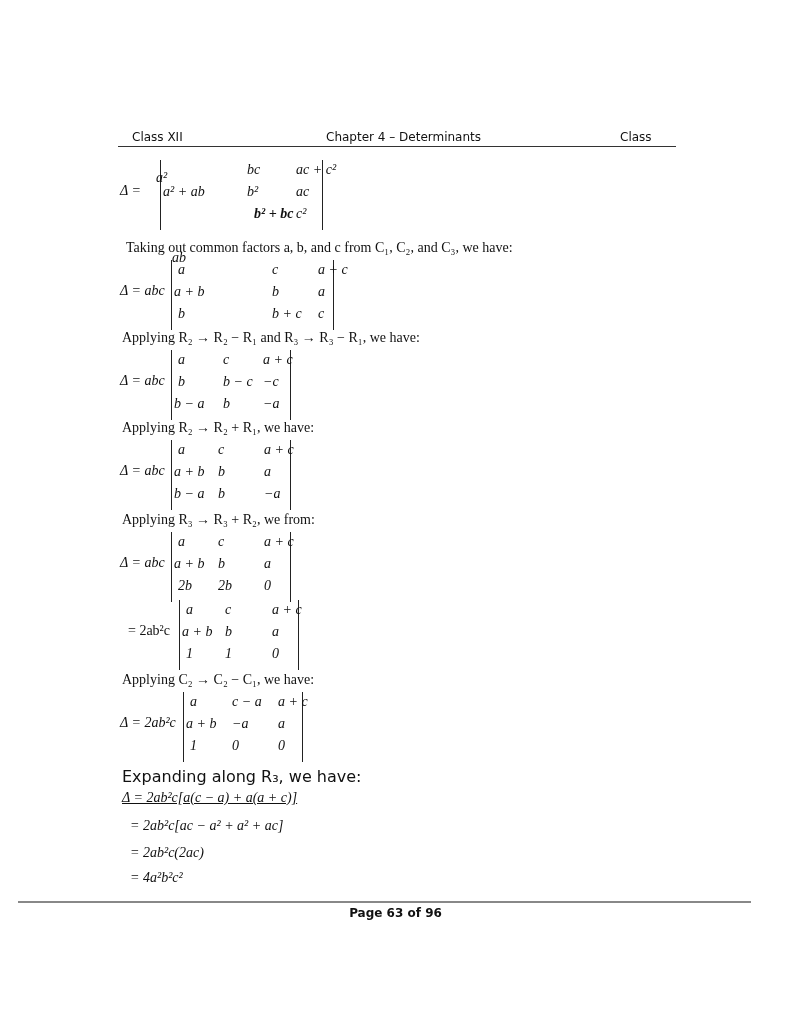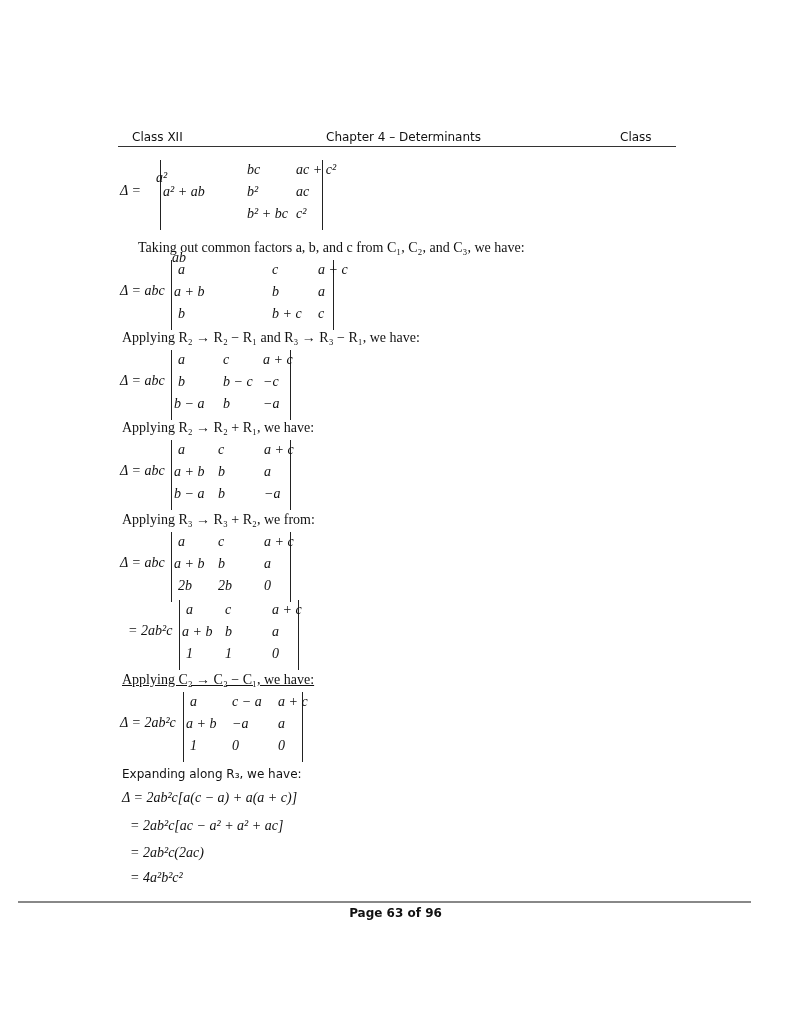--- a/index.html
+++ b/index.html
@@ -6,21 +6,21 @@
   body { width:791px; height:1024px; position:relative; overflow:hidden; color:#111; }
   .hdr { position:absolute; top:130px; left:118px; width:558px; height:16px; font-family:"DejaVu Sans", sans-serif; font-size:12px; }
   .hdr span { position:absolute; top:0; }
   .hdr-line { position:absolute; top:146px; left:118px; width:558px; height:0; border-top:1px solid #333; }
   .i { font-style:italic; }
   .det { position:absolute; }
   .det .bar { position:absolute; top:0; bottom:0; width:0; border-left:1px solid #222; }
   .det .cell { position:absolute; font-family:"Liberation Serif", serif; font-style:italic; font-size:14px; white-space:nowrap; }
   .eqlhs { position:absolute; font-family:"Liberation Serif", serif; font-size:14px; white-space:nowrap; }
   .txt { position:absolute; font-family:"Liberation Serif", serif; font-size:14px; white-space:nowrap; }
-  .sans { font-family:"DejaVu Sans", sans-serif; font-size:12px; }
+  .sans { font-family:"DejaVu Sans", sans-serif; font-size:16px; }
   .footline { position:absolute; top:901px; left:18px; width:733px; border-top:2px solid #888; }
   .foot { position:absolute; top:906px; left:0; width:791px; text-align:center; font-family:"DejaVu Sans", sans-serif; font-weight:bold; font-size:12px; }
 </style>
 </head>
 <body>
 
 <div class="hdr">
   <span style="left:14px">Class XII</span>
   <span style="left:208px">Chapter 4 – Determinants</span>
   <span style="left:502px">Class</span>
@@ -32,24 +32,24 @@
     <div class="det" style="left: 0px; top: 160px; width: 791px; height: 70px;">
       <div class="bar" style="left: 160px;"></div>
       <div class="bar" style="left: 322px;"></div>
       <div class="cell" style="left: 156px; top: 2px; margin-top: 8px;">a²</div>
       <div class="cell" style="left: 247px; top: 2px;">bc</div>
       <div class="cell" style="left: 296px; top: 2px;">ac + c²</div>
       <div class="cell" style="left: 163px; top: 24px;">a² + ab</div>
       <div class="cell" style="left: 247px; top: 24px;">b²</div>
       <div class="cell" style="left: 296px; top: 24px; text-align: center;">ac</div>
       <div class="cell" style="left: 172px; top: 46px; margin-top: 44px;">ab</div>
-      <div class="cell" style="left: 247px; top: 46px;">b² + bc</div>
+      <div class="cell" style="left: 254px; top: 46px; font-weight: bold;">b² + bc</div>
       <div class="cell" style="left: 296px; top: 46px;">c²</div>
     </div>
-    <div class="txt" style="left: 138px; top: 240px;">Taking out common factors a, b, and c from C₁, C₂, and C₃, we have:</div>
+    <div class="txt" style="left: 126px; top: 240px;">Taking out common factors a, b, and c from C₁, C₂, and C₃, we have:</div>
     <div class="eqlhs" style="left: 120px; top: 283px; font-style: italic;">Δ = abc</div>
     <div class="det" style="left: 0px; top: 260px; width: 791px; height: 70px;">
       <div class="bar" style="left: 171px;"></div>
       <div class="bar" style="left: 333px;"></div>
       <div class="cell" style="left: 178px; top: 2px;">a</div>
       <div class="cell" style="left: 272px; top: 2px;">c</div>
       <div class="cell" style="left: 318px; top: 2px;">a + c</div>
       <div class="cell" style="left: 174px; top: 24px;">a + b</div>
       <div class="cell" style="left: 272px; top: 24px;">b</div>
       <div class="cell" style="left: 318px; top: 24px;">a</div>
@@ -95,50 +95,50 @@
       <div class="cell" style="left: 178px; top: 2px;">a</div>
       <div class="cell" style="left: 218px; top: 2px;">c</div>
       <div class="cell" style="left: 264px; top: 2px;">a + c</div>
       <div class="cell" style="left: 174px; top: 24px;">a + b</div>
       <div class="cell" style="left: 218px; top: 24px;">b</div>
       <div class="cell" style="left: 264px; top: 24px;">a</div>
       <div class="cell" style="left: 178px; top: 46px;">2b</div>
       <div class="cell" style="left: 218px; top: 46px;">2b</div>
       <div class="cell" style="left: 264px; top: 46px;">0</div>
     </div>
-    <div class="eqlhs" style="left: 128px; top: 623px; font-style: italic;">= 2ab²c</div>
+    <div class="eqlhs" style="left: 128px; top: 623px; ">= 2ab²c</div>
     <div class="det" style="left: 0px; top: 600px; width: 791px; height: 70px;">
       <div class="bar" style="left: 179px;"></div>
       <div class="bar" style="left: 298px;"></div>
       <div class="cell" style="left: 186px; top: 2px;">a</div>
       <div class="cell" style="left: 225px; top: 2px;">c</div>
       <div class="cell" style="left: 272px; top: 2px;">a + c</div>
       <div class="cell" style="left: 182px; top: 24px;">a + b</div>
       <div class="cell" style="left: 225px; top: 24px;">b</div>
       <div class="cell" style="left: 272px; top: 24px;">a</div>
       <div class="cell" style="left: 186px; top: 46px;">1</div>
       <div class="cell" style="left: 225px; top: 46px;">1</div>
       <div class="cell" style="left: 272px; top: 46px;">0</div>
     </div>
-    <div class="txt" style="left: 122px; top: 672px; text-decoration: underline;">Applying C₂ → C₂ − C₁, we have:</div>
+    <div class="txt" style="left: 122px; top: 672px;">Applying C₂ → C₂ − C₁, we have:</div>
     <div class="eqlhs" style="left: 120px; top: 715px; font-style: italic;">Δ = 2ab²c</div>
     <div class="det" style="left: 0px; top: 692px; width: 791px; height: 70px;">
       <div class="bar" style="left: 183px;"></div>
       <div class="bar" style="left: 302px;"></div>
       <div class="cell" style="left: 190px; top: 2px;">a</div>
       <div class="cell" style="left: 232px; top: 2px;">c − a</div>
       <div class="cell" style="left: 278px; top: 2px;">a + c</div>
       <div class="cell" style="left: 186px; top: 24px;">a + b</div>
       <div class="cell" style="left: 232px; top: 24px;">−a</div>
       <div class="cell" style="left: 278px; top: 24px;">a</div>
       <div class="cell" style="left: 190px; top: 46px;">1</div>
       <div class="cell" style="left: 232px; top: 46px;">0</div>
       <div class="cell" style="left: 278px; top: 46px;">0</div>
     </div>
     <div class="txt sans" style="left: 122px; top: 767px;">Expanding along R₃, we have:</div>
-    <div class="txt i" style="left: 122px; top: 790px;">Δ = 2ab²c[a(c − a) + a(a + c)]</div>
+    <div class="txt i" style="left: 122px; top: 790px; text-decoration: underline;">Δ = 2ab²c[a(c − a) + a(a + c)]</div>
     <div class="txt i" style="left: 130px; top: 818px;">= 2ab²c[ac − a² + a² + ac]</div>
     <div class="txt i" style="left: 130px; top: 845px;">= 2ab²c(2ac)</div>
     <div class="txt i" style="left: 130px; top: 870px;">= 4a²b²c²</div>
   </div>
 
 <div class="footline"></div>
 <div class="foot">Page 63 of 96</div>
 
 </body></html>

